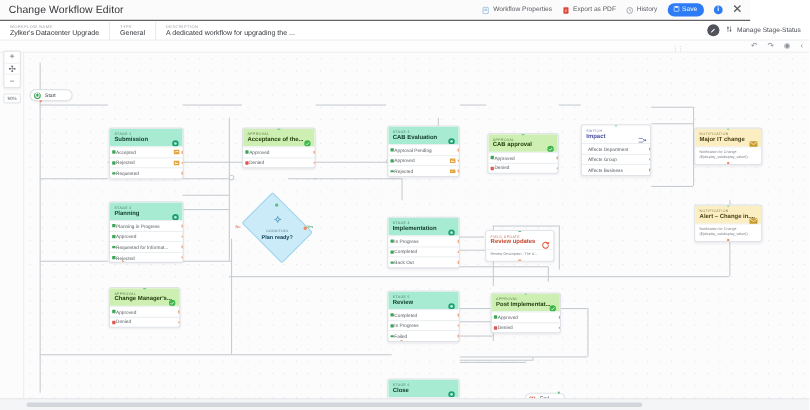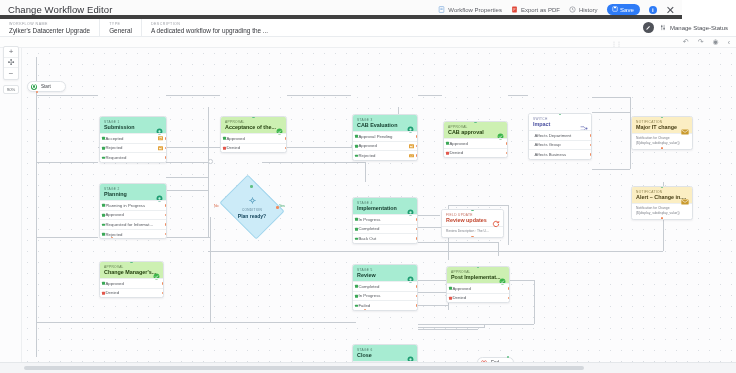--- a/index.html
+++ b/index.html
@@ -7,22 +7,22 @@
     width: 736px; height: 373px;
     font-family: "Liberation Sans", sans-serif;
     background: #ffffff;
     overflow: hidden;
   }
   .app { position: relative; width: 736px; height: 373px; background:#fff; }
 
   
   .titlebar {
     position:absolute; left:0; top:0; width:682px; height:19px;
-    background:#fbfbfb; border-bottom:4px solid #404040;
-    display:flex; align-items:flex-end;
+    background:#fbfbfb; border-bottom:1px solid #404040;
+    display:flex; align-items:center;
   }
   .title-text { font-size:9.5px; color:#34353a; padding-left:8px; letter-spacing:.1px; }
   .tb-actions { margin-left:auto; display:flex; align-items:center; gap:9px; padding-right:7px; }
   .tb-item { display:flex; align-items:center; gap:3px; font-size:6px; color:#5a5c63; cursor:default; }
   .tb-item svg { display:block; }
   .btn-save {
     display:flex; align-items:center; gap:2.5px;
     background:#2e7bf6; color:#fff; font-size:6px;
     border-radius:8px; padding:2px 6px 2px 5px;
   }

